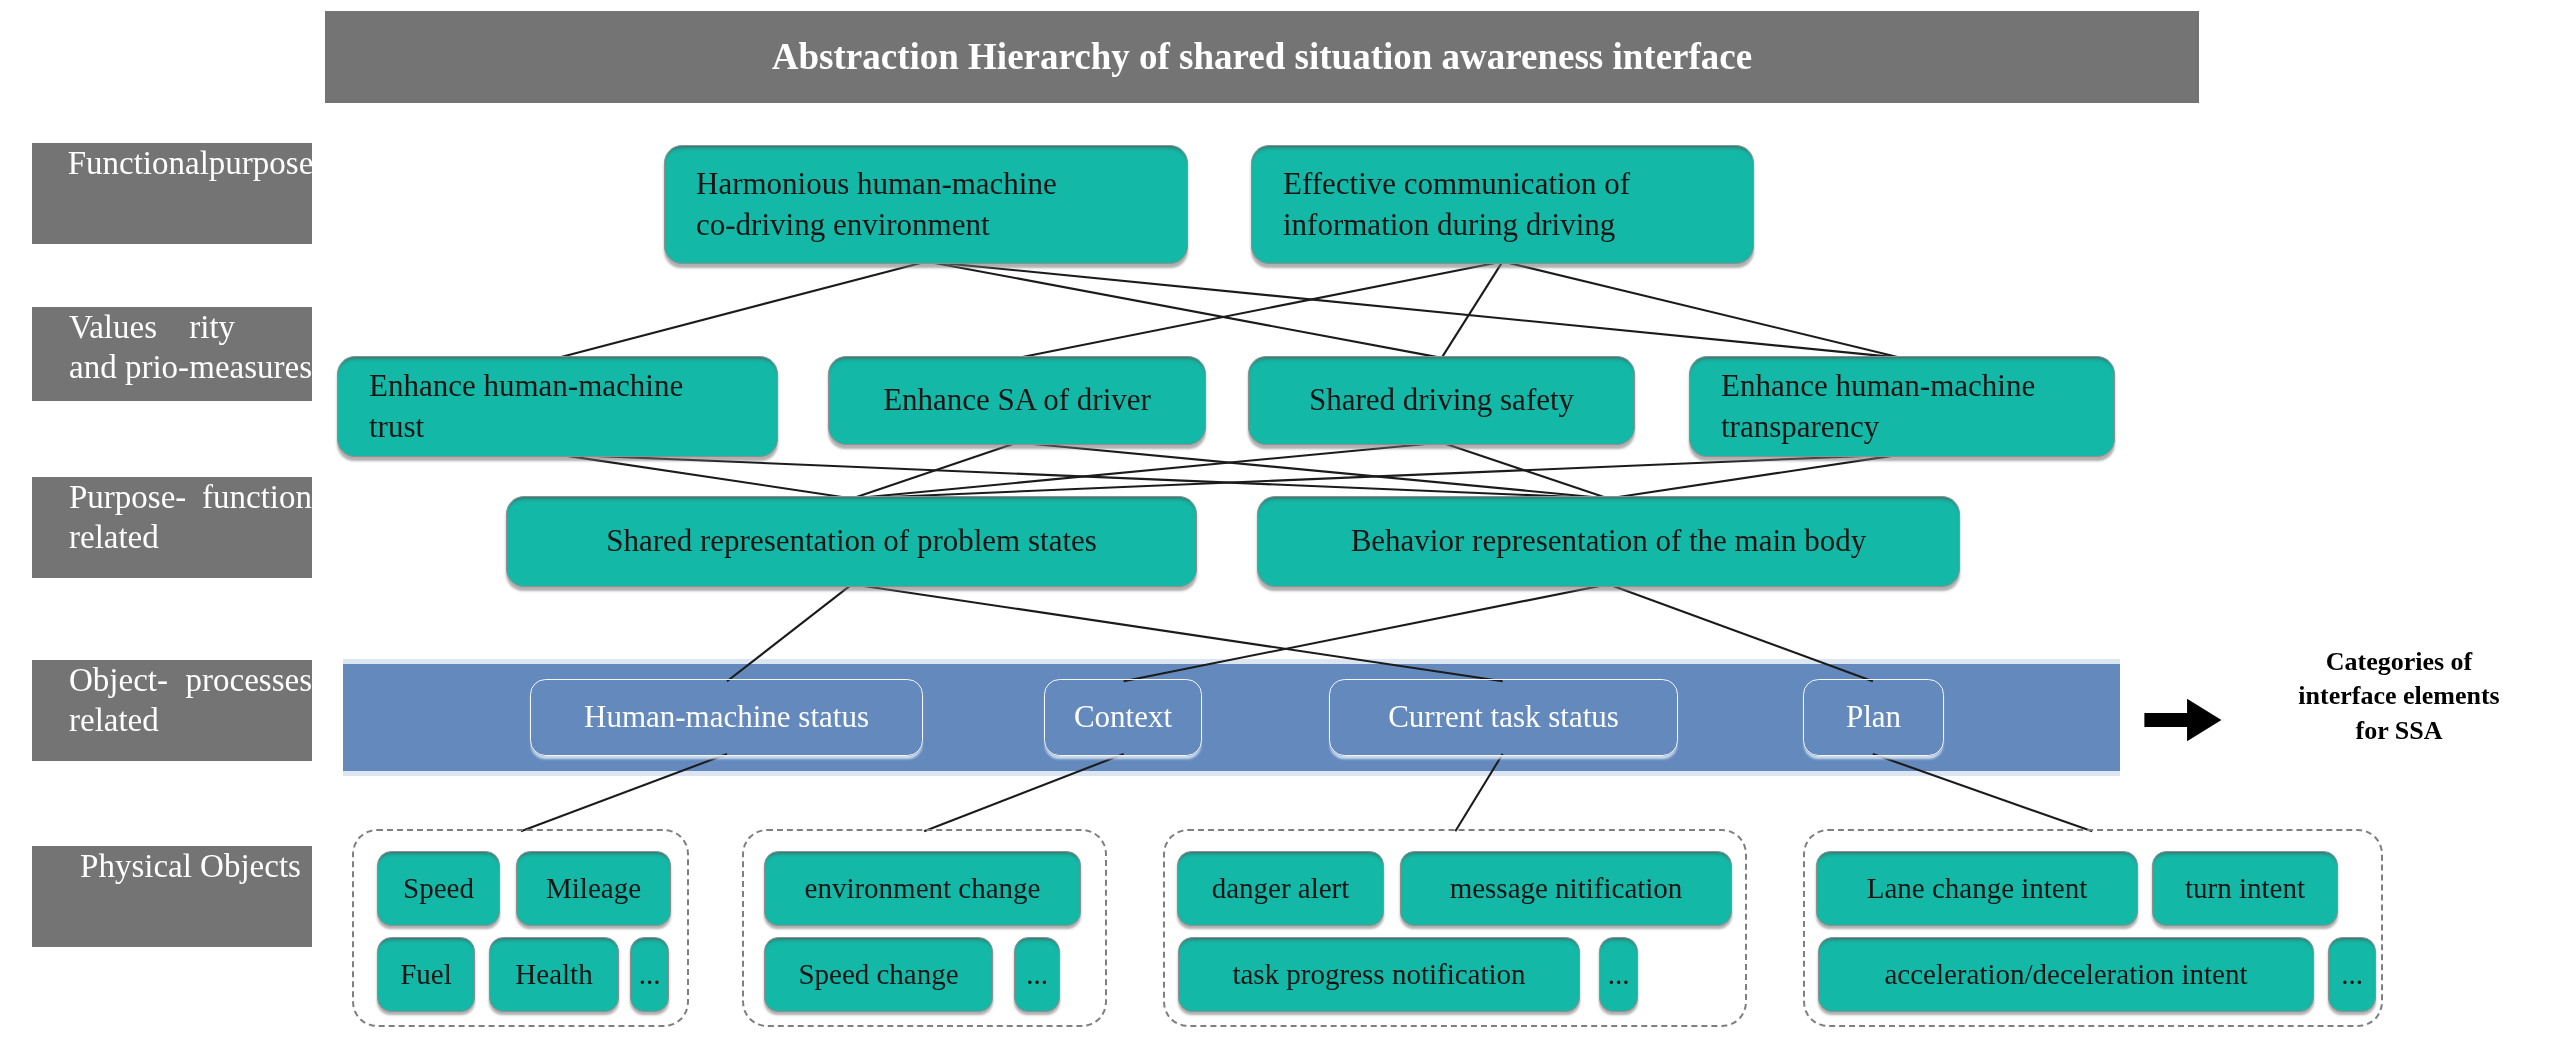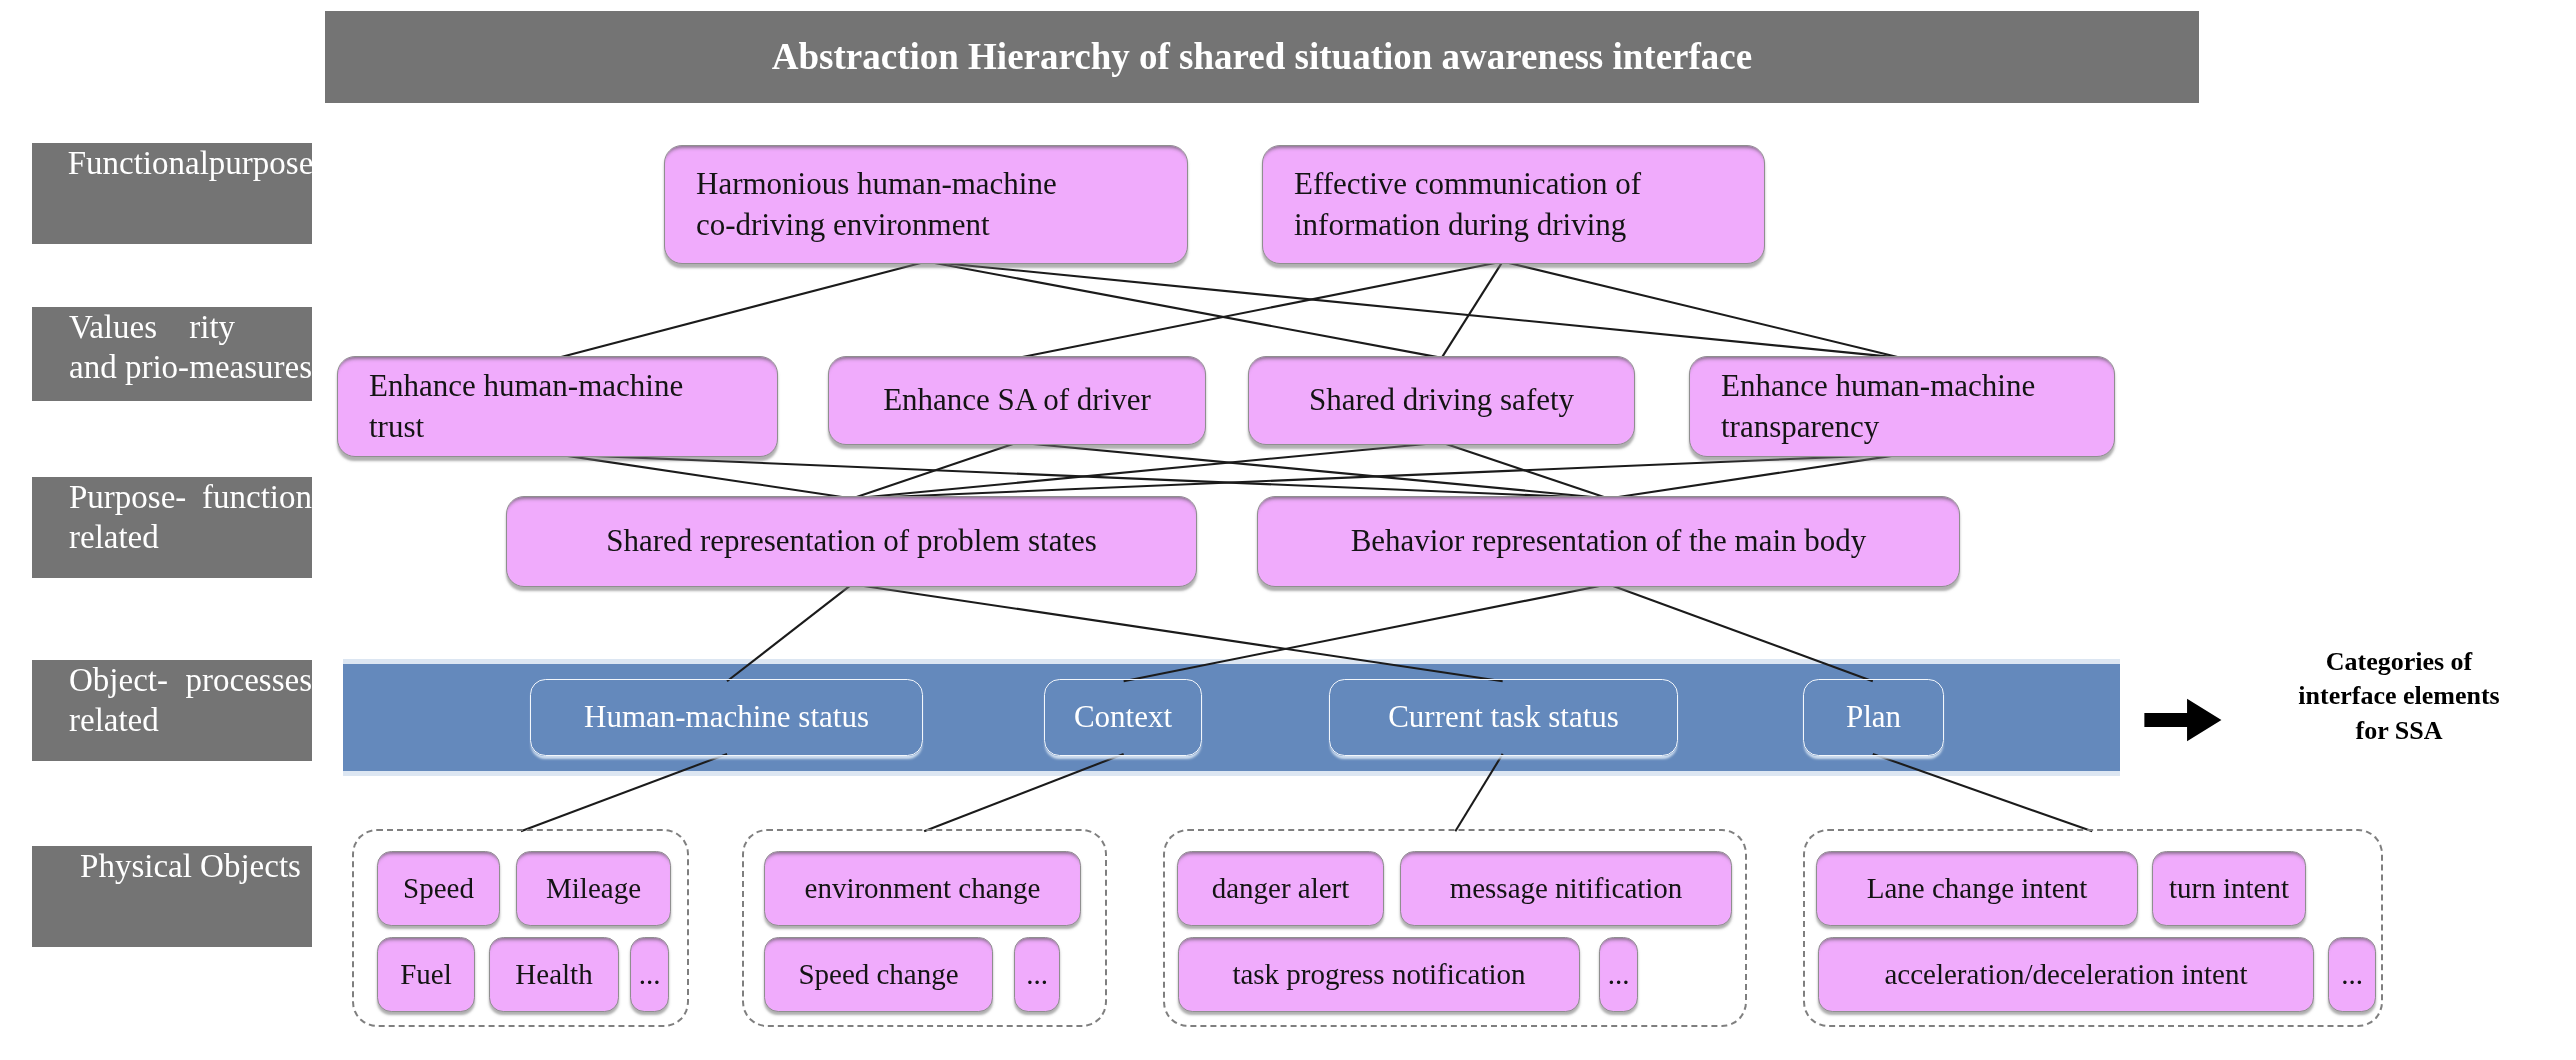--- a/index.html
+++ b/index.html
@@ -11,21 +11,21 @@
     position:absolute;left:325px;top:10.7px;width:1874px;height:92px;
     background:#747474;color:#ffffff;font-weight:bold;font-size:37px;
     display:flex;align-items:center;justify-content:center;
   }
   .gray-label{
     position:absolute;left:32px;width:280px;background:#747474;color:#ffffff;
     font-size:33px;line-height:1.22;display:flex;flex-direction:row;justify-content:center;
     padding-left:37px;box-sizing:border-box;
   }
   .node{
-    position:absolute;background:#f0abfc;border:1.8px solid #8f8f8f;border-radius:18px;
+    position:absolute;background:#14b8a6;border:1.8px solid #8f8f8f;border-radius:18px;
     box-sizing:border-box;font-size:31px;line-height:1.3;display:flex;flex-direction:column;justify-content:center;
     box-shadow:0 3.6px 2.4px -0.6px rgba(110,110,110,0.55), inset 0 4.8px 3.6px -3px rgba(80,80,80,0.65);
   }
   .node.left{align-items:flex-start;padding:0 18px 0 31px;}
   .node.center{align-items:center;text-align:center;padding:0 12px;}
   .node.blue{
     background:transparent;border:1.8px solid #f3f7fc;color:#ffffff;border-radius:15.5px;
     box-shadow:0 4.2px 2.4px -1.2px rgba(225,236,248,0.85);align-items:center;text-align:center;
   }
   .node.item{font-size:29px;border-radius:14.3px;align-items:center;text-align:center;padding:0 10.7px;}
@@ -90,21 +90,21 @@
         <div>Object-related</div>
         <div>processes</div>
       </div>
       <div class="gray-label" style="left: 32px; top: 846px; width: 280px; height: 101px;">
         <div>Physical Objects</div>
       </div>
       <div class="node left" style="left: 664px; top: 145px; width: 524px; height: 119px;">
         <div>Harmonious human-machine</div>
         <div>co-driving environment</div>
       </div>
-      <div class="node left" style="left: 1251px; top: 145px; width: 503px; height: 119px; margin-left: 11px;">
+      <div class="node left" style="left: 1251px; top: 145px; width: 503px; height: 119px;">
         <div>Effective communication of</div>
         <div>information during driving</div>
       </div>
       <div class="node left" style="left: 337px; top: 356px; width: 441px; height: 101px;">
         <div>Enhance human-machine</div>
         <div>trust</div>
       </div>
       <div class="node center" style="left: 828px; top: 356px; width: 378px; height: 89px;">
         <div>Enhance SA of driver</div>
       </div>
@@ -169,21 +169,21 @@
       </div>
       <div class="node item center" style="left: 1178px; top: 937px; width: 402px; height: 75px;">
         <div>task progress notification</div>
       </div>
       <div class="node item center" style="left: 1599px; top: 937px; width: 39px; height: 75px;">
         <div>...</div>
       </div>
       <div class="node item center" style="left: 1816px; top: 851px; width: 322px; height: 75px;">
         <div>Lane change intent</div>
       </div>
-      <div class="node item center" style="left: 2152px; top: 851px; width: 154px; height: 75px;">
+      <div class="node item center" style="left: 2152px; top: 851px; width: 186px; height: 75px;">
         <div>turn intent</div>
       </div>
       <div class="node item center" style="left: 1818px; top: 937px; width: 496px; height: 75px;">
         <div>acceleration/deceleration intent</div>
       </div>
       <div class="node item center" style="left: 2328px; top: 937px; width: 48px; height: 75px;">
         <div>...</div>
       </div>
     </div>
   <svg id="arrow" width="83" height="48" viewBox="0 0 140 80">

